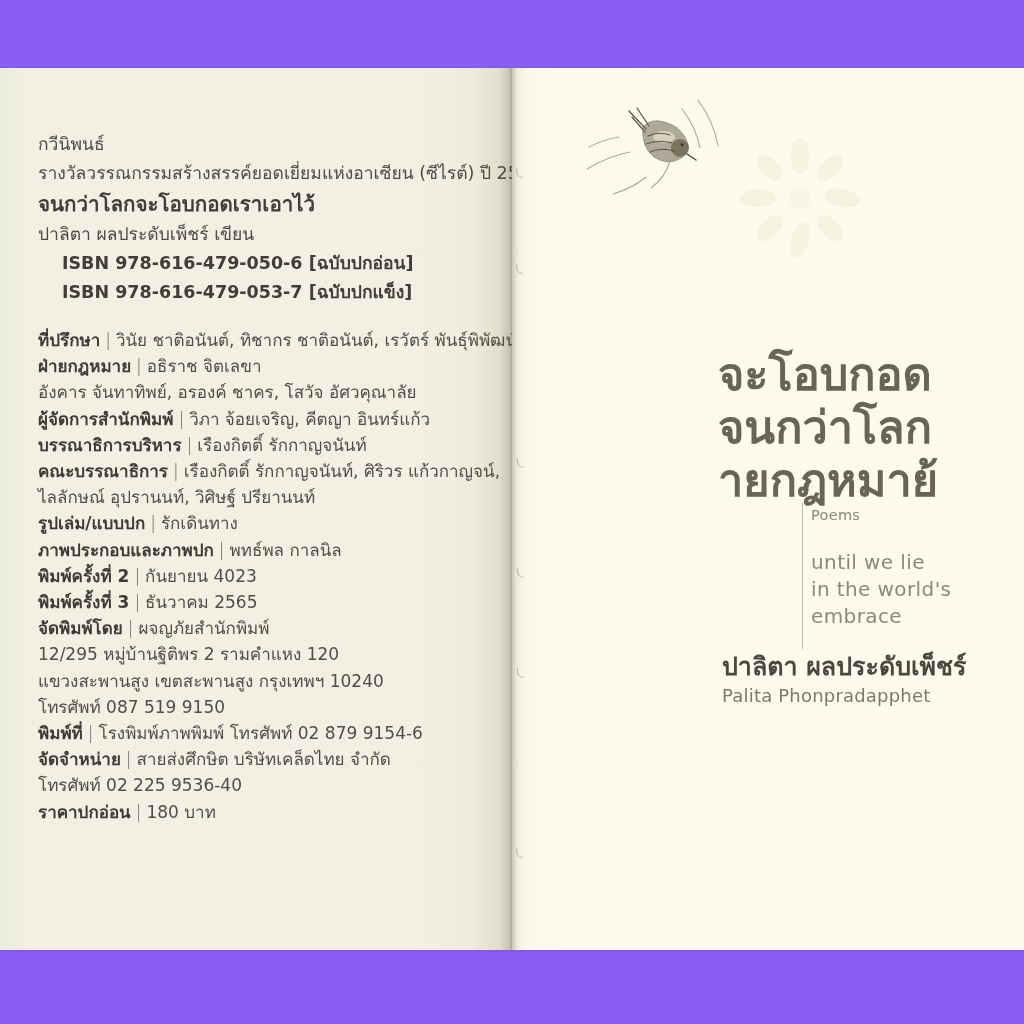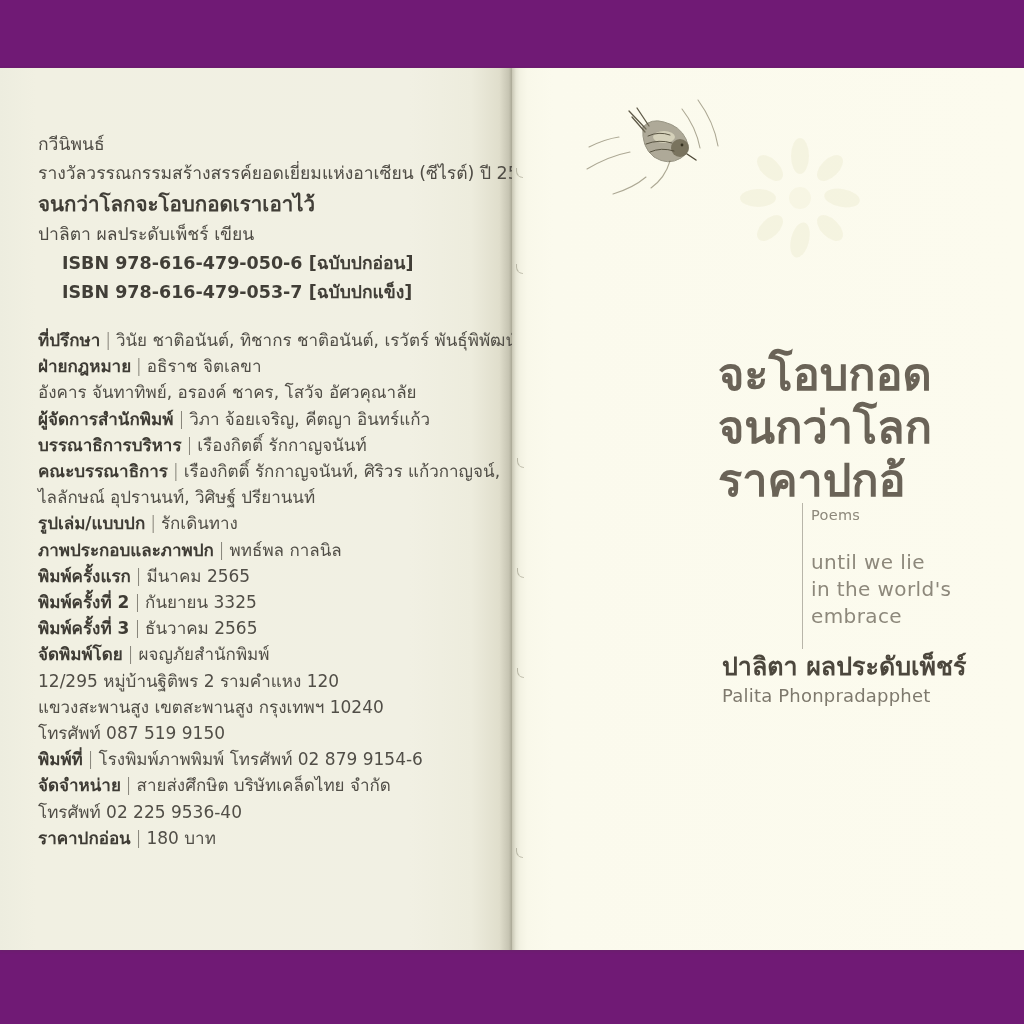--- a/index.html
+++ b/index.html
@@ -1,21 +1,21 @@
 <!DOCTYPE html>
 <html><head>
 <meta charset="utf-8">
 <style>
   html,body{margin:0;padding:0;}
   body{
     width:1024px;height:1024px;background:#ffffff;
     font-family:"DejaVu Sans","Liberation Sans",sans-serif;
     -webkit-font-smoothing:antialiased;
   }
-  .photo{position:relative;width:1024px;height:1024px;background:#701a75;overflow:hidden;}
+  .photo{position:relative;width:1024px;height:1024px;background:#8b5cf6;overflow:hidden;}
 
   
   .book{position:absolute;left:0;top:68px;width:1024px;height:882px;
         box-shadow:0 1px 3px rgba(70,70,55,.18), 0 -1px 1px rgba(70,70,55,.06);}
 
   .left-page{
     position:absolute;left:0;top:0;width:512px;height:100%;overflow:hidden;
     background:linear-gradient(90deg,#ededdf 0%,#f1f0e2 7%,#f1f0e3 80%,#edecdd 92%,#e0decc 97.5%,#c6c4b2 99.4%,#a9a795 100%);
   }
   .right-page{
@@ -72,22 +72,21 @@
       <div class="credits">
           <div class="credit-line"><span class="lbl">ที่ปรึกษา</span><span class="sep">|</span><span>วินัย ชาติอนันต์, ทิชากร ชาติอนันต์, เรวัตร์ พันธุ์พิพัฒน์</span></div>
           <div class="credit-line"><span class="lbl">ฝ่ายกฎหมาย</span><span class="sep">|</span><span>อธิราช จิตเลขา</span></div>
           <div class="credit-line"><span>อังคาร จันทาทิพย์, อรองค์ ชาคร, โสวัจ อัศวคุณาลัย</span></div>
           <div class="credit-line"><span class="lbl">ผู้จัดการสำนักพิมพ์</span><span class="sep">|</span><span>วิภา จ้อยเจริญ, คีตญา อินทร์แก้ว</span></div>
           <div class="credit-line"><span class="lbl">บรรณาธิการบริหาร</span><span class="sep">|</span><span>เรืองกิตติ์ รักกาญจนันท์</span></div>
           <div class="credit-line"><span class="lbl">คณะบรรณาธิการ</span><span class="sep">|</span><span>เรืองกิตติ์ รักกาญจนันท์, ศิริวร แก้วกาญจน์,</span></div>
           <div class="credit-line"><span>ไลลักษณ์ อุปรานนท์, วิศิษฐ์ ปรียานนท์</span></div>
           <div class="credit-line"><span class="lbl">รูปเล่ม/แบบปก</span><span class="sep">|</span><span>รักเดินทาง</span></div>
           <div class="credit-line"><span class="lbl">ภาพประกอบและภาพปก</span><span class="sep">|</span><span>พทธ์พล กาลนิล</span></div>
-          <div class="credit-line"><span class="lbl">พิมพ์ครั้งแรก</span><span class="sep">|</span><span>มีนาคม 2565</span></div>
-          <div class="credit-line"><span class="lbl">พิมพ์ครั้งที่ 2</span><span class="sep">|</span><span>กันยายน 3325</span></div>
+          <div class="credit-line"><span class="lbl">พิมพ์ครั้งที่ 2</span><span class="sep">|</span><span>กันยายน 4023</span></div>
           <div class="credit-line"><span class="lbl">พิมพ์ครั้งที่ 3</span><span class="sep">|</span><span>ธันวาคม 2565</span></div>
           <div class="credit-line"><span class="lbl">จัดพิมพ์โดย</span><span class="sep">|</span><span>ผจญภัยสำนักพิมพ์</span></div>
           <div class="credit-line"><span>12/295 หมู่บ้านฐิติพร 2 รามคำแหง 120</span></div>
           <div class="credit-line"><span>แขวงสะพานสูง เขตสะพานสูง กรุงเทพฯ 10240</span></div>
           <div class="credit-line"><span>โทรศัพท์ 087 519 9150</span></div>
           <div class="credit-line"><span class="lbl">พิมพ์ที่</span><span class="sep">|</span><span>โรงพิมพ์ภาพพิมพ์ โทรศัพท์ 02 879 9154-6</span></div>
           <div class="credit-line"><span class="lbl">จัดจำหน่าย</span><span class="sep">|</span><span>สายส่งศึกษิต บริษัทเคล็ดไทย จำกัด</span></div>
           <div class="credit-line"><span>โทรศัพท์ 02 225 9536-40</span></div>
           <div class="credit-line"><span class="lbl">ราคาปกอ่อน</span><span class="sep">|</span><span>180 บาท</span></div>
         </div>
@@ -132,21 +131,21 @@
           <circle cx="95" cy="53" r="9" fill="#6b6550" opacity=".8"></circle>
           <circle cx="97" cy="50" r="1.4" fill="#34301f"></circle>
           <path d="M102 59 L111 65" stroke="#4e4937" stroke-width="1.4" fill="none"></path>
           <path d="M63 41 Q74 36 85 40 M61 49 Q74 44 87 48 M65 57 Q76 52 89 56" stroke="#4e4937" stroke-width="1" fill="none" opacity=".9"></path>
         </g>
       </svg>
 
       <div class="book-title">
           <div class="title-line">จะโอบกอด</div>
           <div class="title-line">จนกว่าโลก</div>
-          <div class="title-line">ราคาปกอ้</div>
+          <div class="title-line">ายกฎหมาย้</div>
         </div>
 
       <div class="title-divider"></div>
       <div class="subtitle">
         <div class="poems-label">Poems</div>
         <div id="subtitle-lines">
             <div class="subtitle-line">until we lie</div>
             <div class="subtitle-line">in the world's</div>
             <div class="subtitle-line">embrace</div>
           </div>

